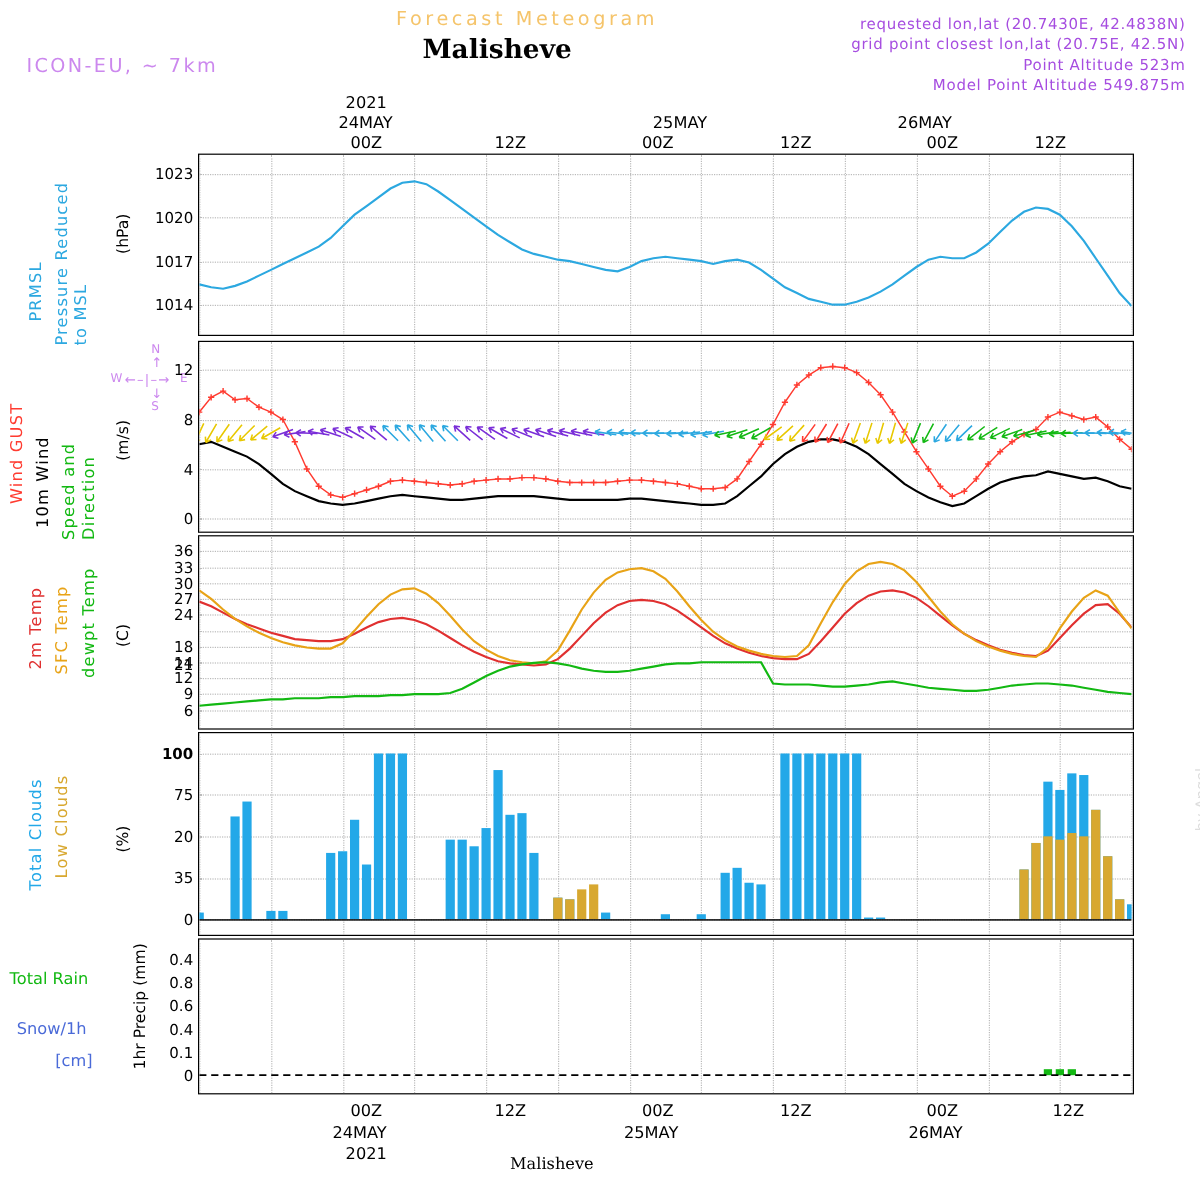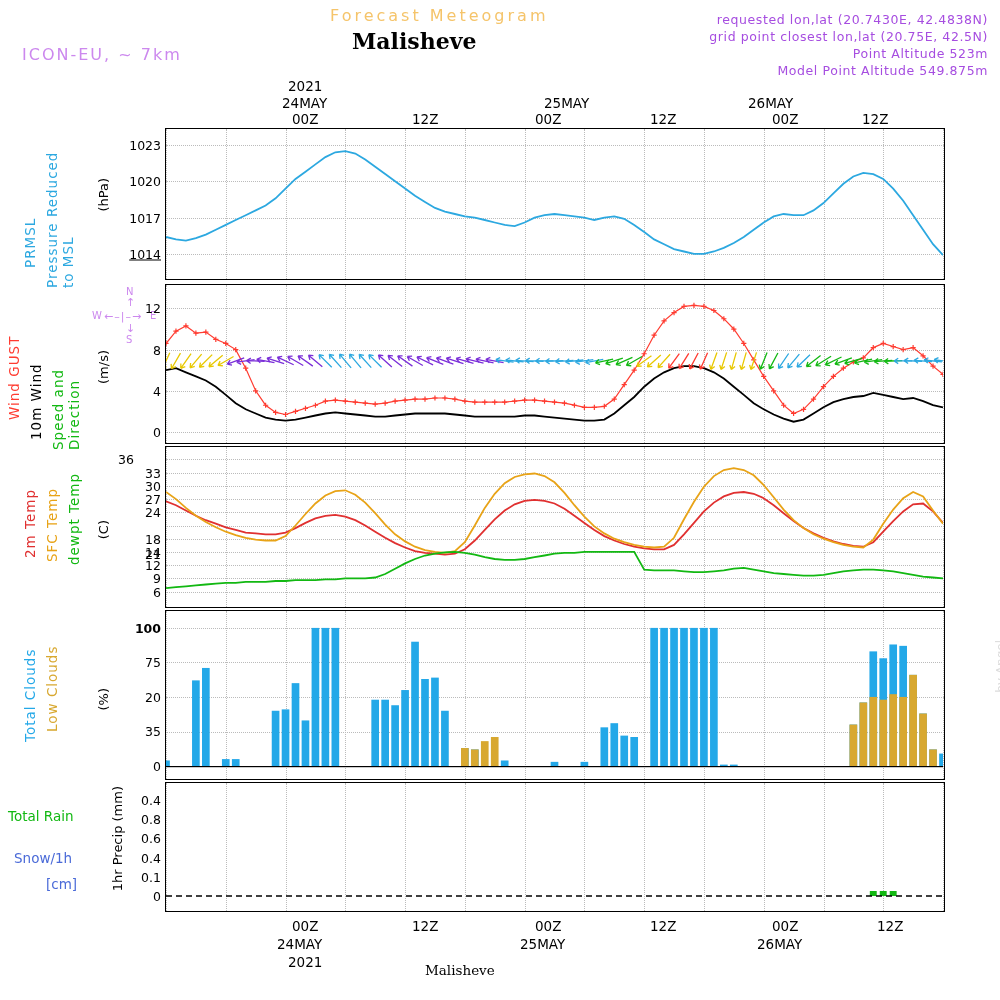--- a/index.html
+++ b/index.html
@@ -76,21 +76,21 @@
       <div class="vgrid" style="left: 717.2px;"></div>
       <div class="vgrid" style="left: 777px;"></div>
       <div class="hgrid" style="top: 124.9px;"></div>
       <div class="hgrid" style="top: 88.6px;"></div>
       <div class="hgrid" style="top: 52.3px;"></div>
       <div class="hgrid" style="top: 16px;"></div>
       <svg width="777" height="147" viewBox="0 0 777 147" style="position: absolute; left: 0px; top: 0px;">
         <path d="M0.0,108.0 L10.0,110.4 L19.9,111.6 L29.9,109.2 L39.8,105.6 L49.8,100.7 L59.8,95.9 L69.7,91.0 L79.7,86.2 L89.7,81.4 L99.6,76.5 L109.6,69.3 L119.5,59.6 L129.5,49.9 L139.5,42.7 L149.4,35.4 L159.4,28.1 L169.3,23.3 L179.3,22.1 L189.3,24.5 L199.2,30.6 L209.2,37.8 L219.2,45.1 L229.1,52.3 L239.1,59.6 L249.0,66.8 L259.0,72.9 L269.0,78.9 L278.9,82.6 L288.9,85.0 L298.8,87.4 L308.8,88.6 L318.8,91.0 L328.7,93.5 L338.7,95.9 L348.7,97.1 L358.6,93.5 L368.6,88.6 L378.5,86.2 L388.5,85.0 L398.5,86.2 L408.4,87.4 L418.4,88.6 L428.3,91.0 L438.3,88.6 L448.3,87.4 L458.2,89.8 L468.2,95.9 L478.2,103.1 L488.1,110.4 L498.1,115.2 L508.0,120.1 L518.0,122.5 L528.0,124.9 L537.9,124.9 L547.9,122.5 L557.8,118.9 L567.8,114.0 L577.8,108.0 L587.7,100.7 L597.7,93.5 L607.7,87.4 L617.6,85.0 L627.6,86.2 L637.5,86.2 L647.5,81.4 L657.5,74.1 L667.4,64.4 L677.4,54.8 L687.3,47.5 L697.3,43.9 L707.3,45.1 L717.2,49.9 L727.2,59.6 L737.2,71.7 L747.1,86.2 L757.1,100.7 L767.0,115.2 L777.0,126.1" fill="none" stroke="#2ca8e0" stroke-width="1.8"></path>
       </svg>
     </div>
-<div class="ylab" style="top: 124.905px; right: 783px; width: 70px; text-decoration: underline;">1014</div>
+<div class="ylab" style="top: 124.905px; right: 783px; width: 70px;">1014</div>
     <div class="ylab" style="top: 88.619px; right: 783px; width: 70px;">1017</div>
     <div class="ylab" style="top: 52.3333px; right: 783px; width: 70px;">1020</div>
     <div class="ylab" style="top: 16.0476px; right: 783px; width: 70px;">1023</div>
   </div>
 
 <div class="vlabel" style="left:6px;top:300px;height:120px;color:#ff3b30;">Wind GUST</div>
 <div class="vlabel" style="left:28px;top:330px;height:110px;color:#000;">10m Wind</div>
 <div class="vlabel" style="left:50px;top:300px;height:150px;color:#12b812;">Speed and Direction</div>
 <div class="unit" style="left:96px;top:350px;">(m/s)</div>
 <div class="abs" id="compass" style="left:88px;top:286px;width:72px;height:72px;color:#cc88ee;font-size:11px;">
@@ -331,21 +331,21 @@
 <div class="ylab" style="top: 144.594px; right: 783px; width: 70px;">6</div>
     <div class="ylab" style="top: 131.375px; right: 783px; width: 70px;">9</div>
     <div class="ylab" style="top: 118.156px; right: 783px; width: 70px;">12</div>
     <div class="ylab" style="top: 104.938px; right: 783px; width: 70px;">14</div>
     <div class="ylab" style="top: 91.7188px; right: 783px; width: 70px;">18</div>
     <div class="ylab" style="top: 78.5px; right: 783px; width: 70px; margin-top: 28px;">21</div>
     <div class="ylab" style="top: 65.2812px; right: 783px; width: 70px;">24</div>
     <div class="ylab" style="top: 52.0625px; right: 783px; width: 70px;">27</div>
     <div class="ylab" style="top: 38.8438px; right: 783px; width: 70px;">30</div>
     <div class="ylab" style="top: 25.625px; right: 783px; width: 70px;">33</div>
-    <div class="ylab" style="top: 12.4062px; right: 783px; width: 70px; text-align: center;">36</div>
+    <div class="ylab" style="top: 12.4062px; right: 783px; width: 70px;">36</div>
   </div>
 
 <div class="vlabel" style="left:22px;top:632px;height:110px;color:#23a8e8;">Total Clouds</div>
 <div class="vlabel" style="left:44px;top:632px;height:100px;color:#d8a830;">Low Clouds</div>
 <div class="unit" style="left:96px;top:688px;">(%)</div>
 <div class="panel" id="panel-clouds" style="top:610px;height:170px;">
   <div class="plotarea" id="pa-clouds">
       <div class="vgrid" style="left: 0px;"></div>
       <div class="vgrid" style="left: 59.8px;"></div>
       <div class="vgrid" style="left: 119.5px;"></div>

